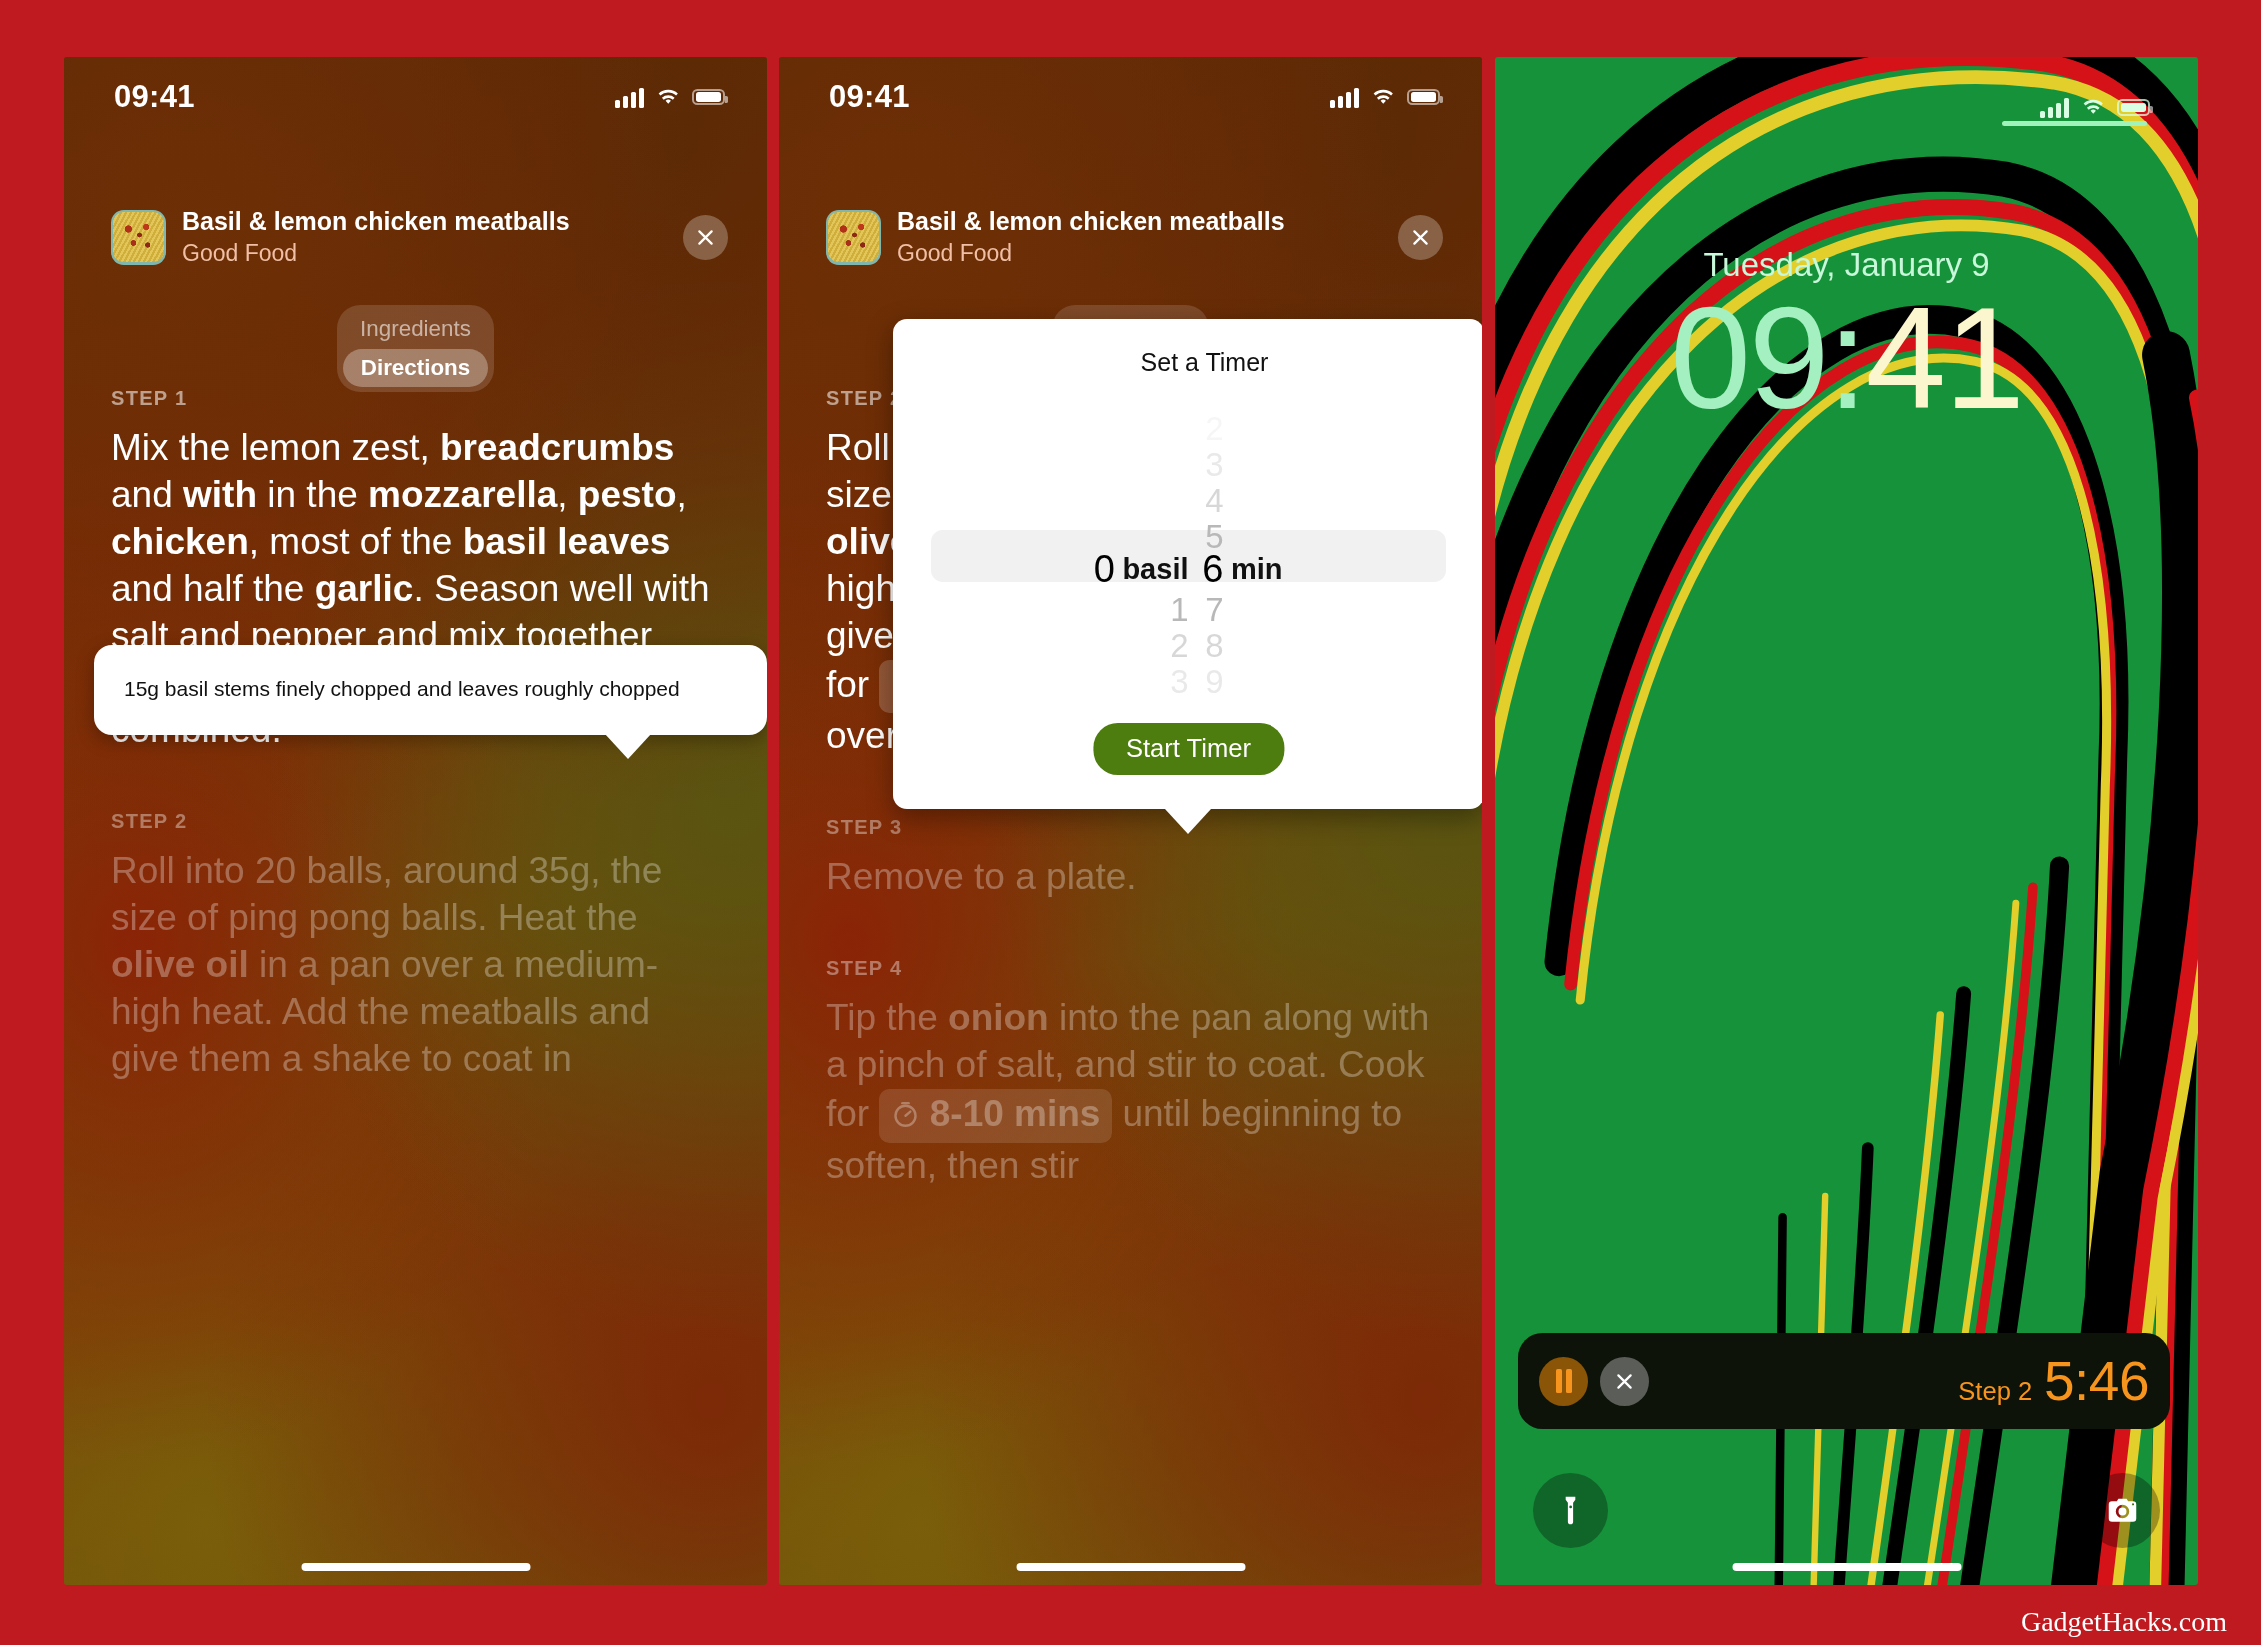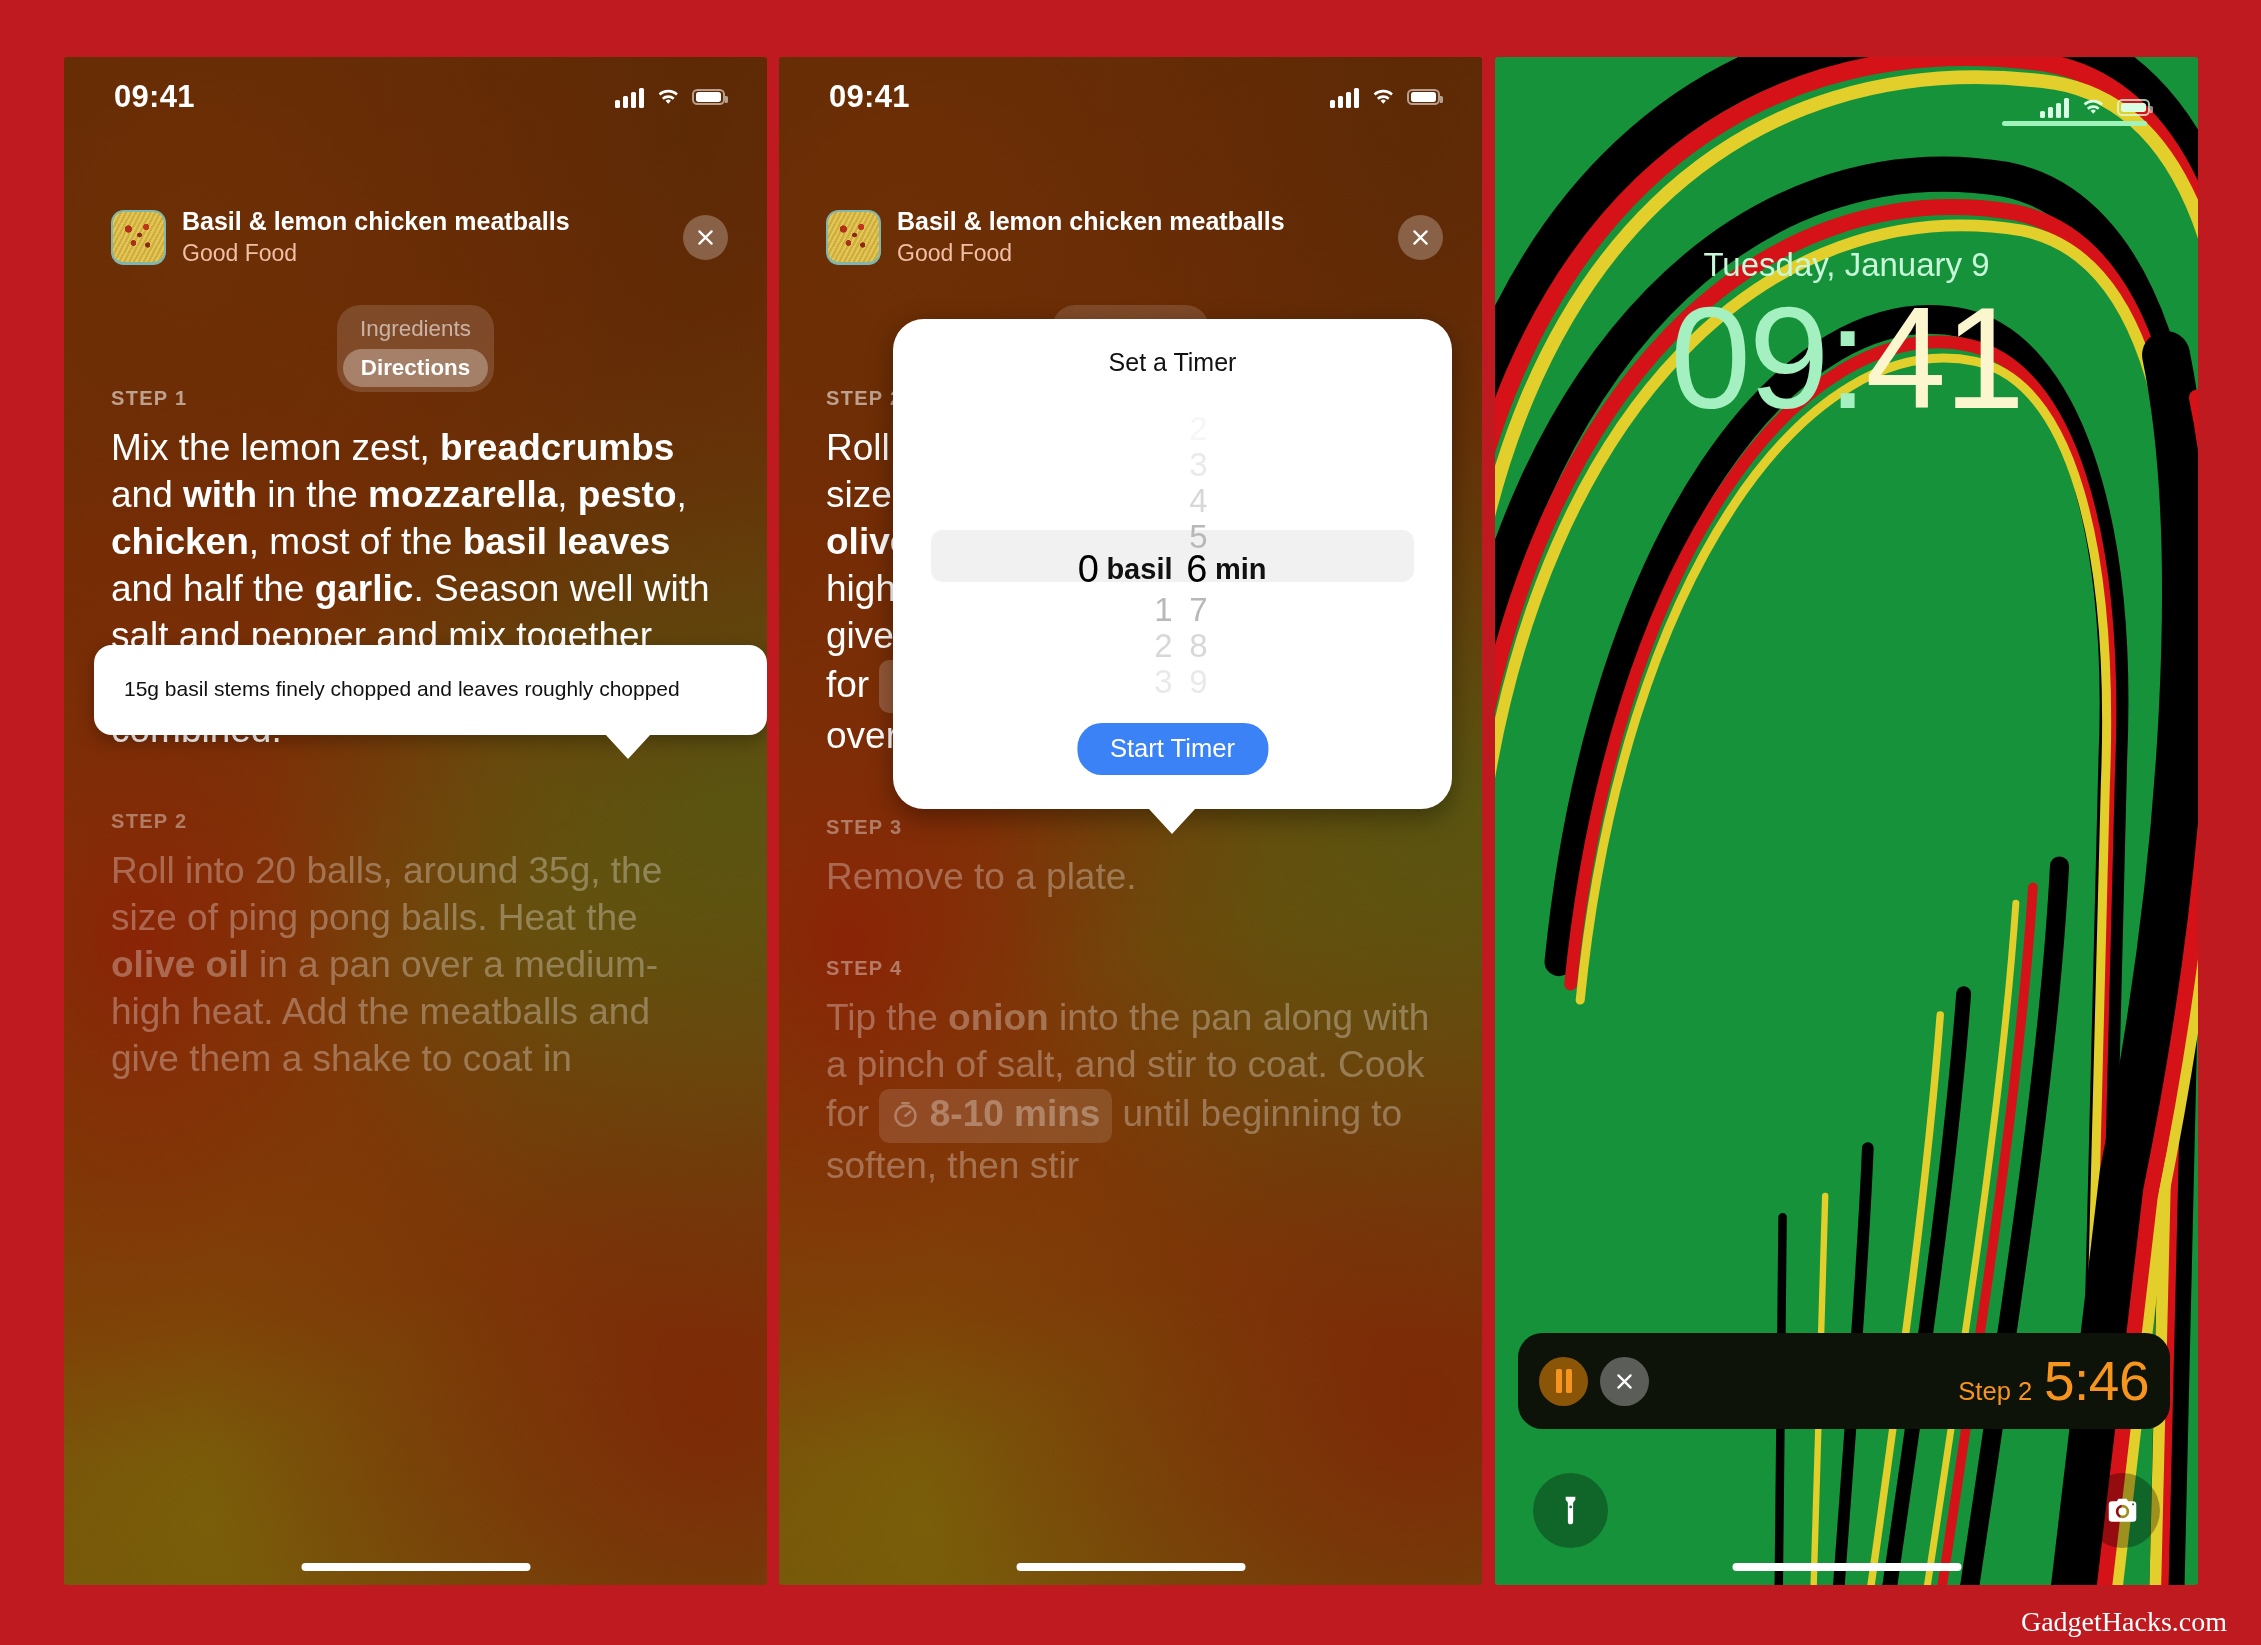--- a/index.html
+++ b/index.html
@@ -138,22 +138,23 @@
   .callout .tail{
     position:absolute;bottom:-24.5px;width:0;height:0;
     border-left:23.4px solid transparent;border-right:23.4px solid transparent;
     border-top:25.6px solid #fff;
   }
   #callout1{left:30px;top:588px;width:673px;}
   #callout1 .tail{left:511px;}
 
   
   .dialog{
-    position:absolute;background:#fff;border-radius:31px;z-index:10;
+    position:absolute;background:#fff;border-radius:14px;z-index:10;
     box-shadow:0 8.5px 25.6px rgba(0,0,0,.35);
+    padding-left:32px;
   }
   #timerDialog{left:114px;top:262px;width:559px;height:490px;}
   .dlg-title{
     text-align:center;font-size:25px;color:#111;padding-top:29px;font-weight:400;
   }
   .picker{
     position:absolute;left:0;right:0;top:93px;height:287px;overflow:hidden;
   }
   .picker .selband{
     position:absolute;left:38px;right:38px;top:118px;height:52px;
@@ -170,21 +171,21 @@
   .pcol .row.f1{opacity:.55;}
   .pcol .row.f2{opacity:.3;}
   .pcol .row.f3{opacity:.12;}
   .hrs .row{justify-content:flex-end;padding-right:0;}
   .hrs .num{min-width:35px;text-align:right;}
   .mins .row{justify-content:flex-start;}
   .mins .num{min-width:35px;text-align:right;}
   .unit{font-size:27px;color:#111;font-weight:700;}
   .startbtn{
     position:absolute;left:50%;transform:translateX(-50%);bottom:34px;
-    background:#3b82f6;color:#fff;border:none;border-radius:24.5px;
+    background:#4d7c0f;color:#fff;border:none;border-radius:24.5px;
     font-size:25.6px;padding:11.7px 33px;font-family:inherit;
   }
   .dlgtail{
     position:absolute;left:50%;margin-left:-23.4px;bottom:-24.5px;width:0;height:0;
     border-left:23.4px solid transparent;border-right:23.4px solid transparent;
     border-top:25.6px solid #fff;z-index:10;
   }
 
   
   .lockbg{position:absolute;inset:0;background:#16933a;overflow:hidden;}

